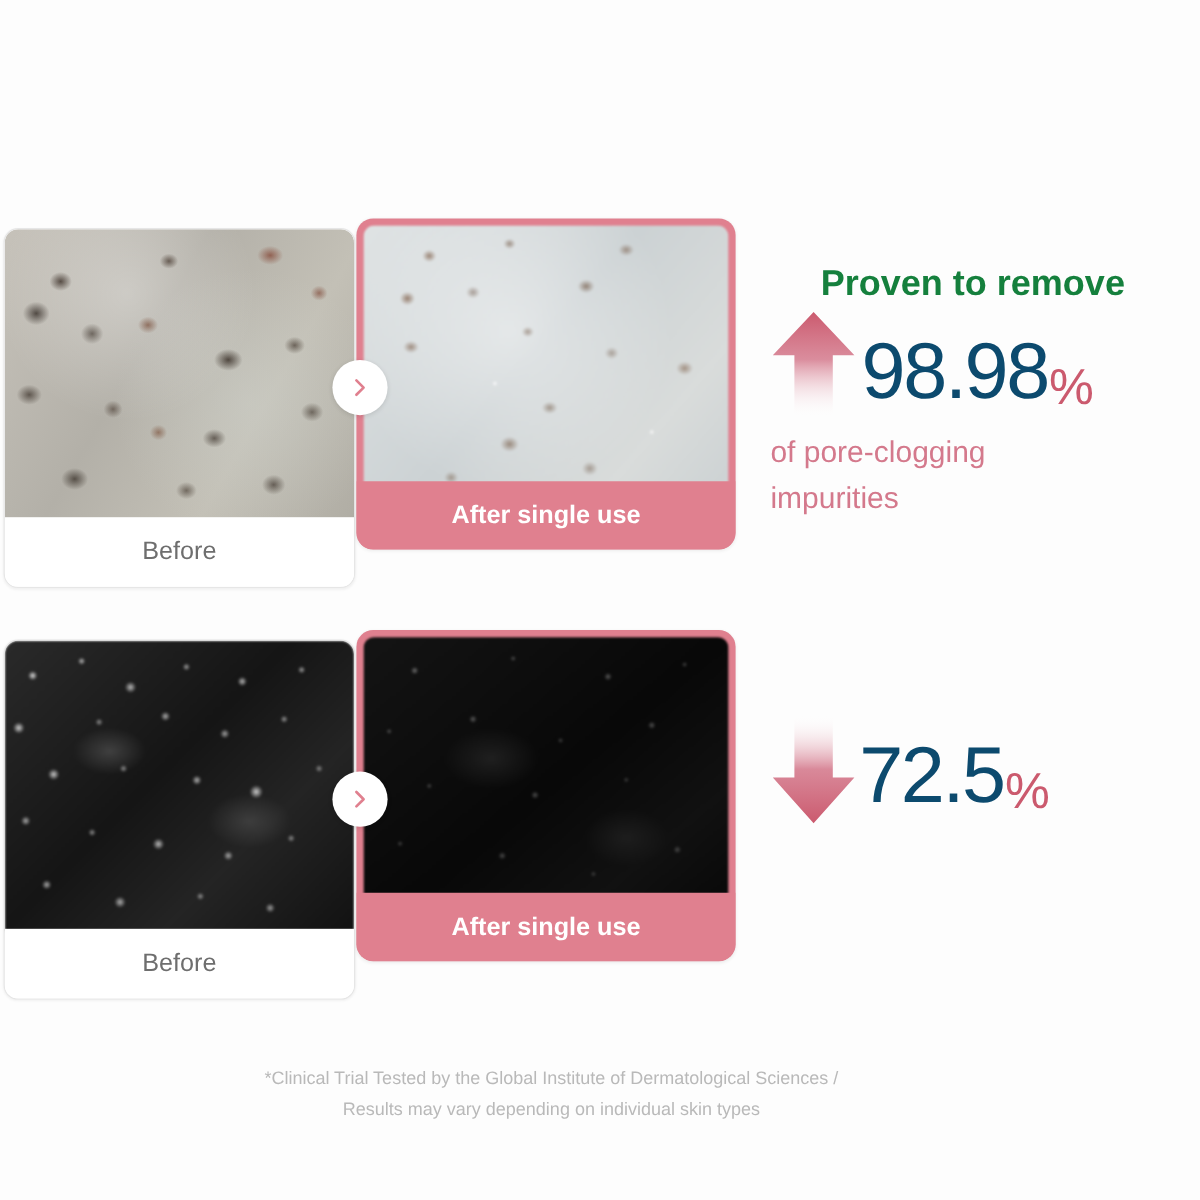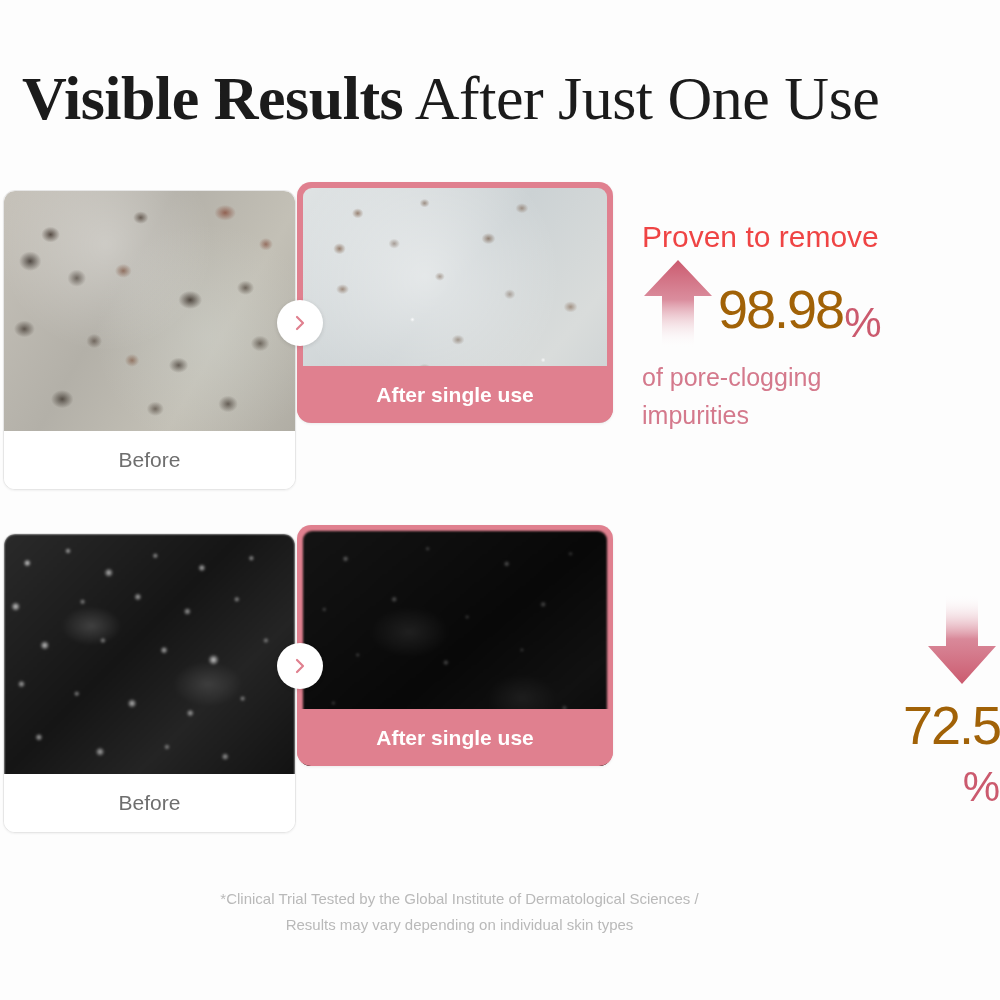--- a/index.html
+++ b/index.html
@@ -44,21 +44,21 @@
     border-radius:11px 11px 0 0;
   }
   .card-before .caption {
     position:absolute; left:0; bottom:0; width:291px; height:58px;
     display:flex; align-items:center; justify-content:center;
     font-size:21px; color:#6e6e6e; background:#ffffff;
   }
 
   
   .card-after {
-    left:297px; top:-8px; width:316px; height:241px;
+    left:297px; top:-8px; width:316px; height:276px;
     background:#e0808f;
     border-radius:14px;
     padding:6px 6px 0 6px;
     overflow:hidden;
     box-shadow:0 1px 3px rgba(0,0,0,0.07);
   }
   .card-after .photo {
     position:absolute; left:6px; top:6px; width:304px; height:253px;
     border-radius:9px;
   }
@@ -187,34 +187,35 @@
       linear-gradient(140deg, #141414 0%, #080808 50%, #111111 75%, #060606 100%);
     filter:blur(1px);
   }
 
   
   .stat { position:absolute; left:642px; width:358px; }
   .stat-1 { top:218px; }
   .stat-2 { top:590px; }
 
   .stat-lead {
-    font-size:30px; line-height:38px; color:#ef4444; font-weight:400;
+    font-size:30px; line-height:38px; color:#15803d; font-weight:700;
     white-space:pre-line;
+    margin-left:42px;
   }
 
   .stat-figure { position:relative; display:flex; align-items:flex-end; }
   .stat-1 .stat-figure { margin-top:2px; height:92px; }
-  .stat-2 .stat-figure { margin-top:4px; height:92px;flex-direction:column; }
+  .stat-2 .stat-figure { margin-top:4px; height:92px; }
 
   .arrow { flex:0 0 auto; }
   .stat-1 .arrow { width:72px; height:90px; margin-right:4px; margin-bottom:2px; }
   .stat-2 .arrow { width:72px; height:92px; margin-right:2px; margin-bottom:-2px; }
 
   .stat-num {
-    font-size:54px; line-height:82px; color:#a16207; font-weight:400;
+    font-size:66px; line-height:82px; color:#0c4a6e; font-weight:400;
     letter-spacing:-2px;
   }
   .stat-pct {
     font-size:42px; line-height:42px; color:#cb5a6e; font-weight:400;
     margin-left:1px; margin-bottom:6px; align-self:flex-end;
   }
 
   .stat-sub {
     font-size:25px; line-height:38px; color:#d4798c; font-weight:400;
     white-space:pre-line; margin-top:8px;
@@ -225,23 +226,20 @@
     position:absolute; left:0; top:886px; width:919px;
     text-align:center; font-size:15px; line-height:26px;
     color:#b9b9b9; white-space:pre-line;
   }
 </style>
 </head>
 <body>
 
 <div class="page">
 
-  <h1 class="title">
-    <span class="bold">Visible Results</span><span class="light"> After Just One Use</span>
-  </h1>
 
   <div class="row row-1">
 
     <div class="card card-before">
       <div class="photo tex-before-top"></div>
       <div class="caption">Before</div>
     </div>
 
     <div class="card card-after">
       <div class="photo tex-after-top"></div>

